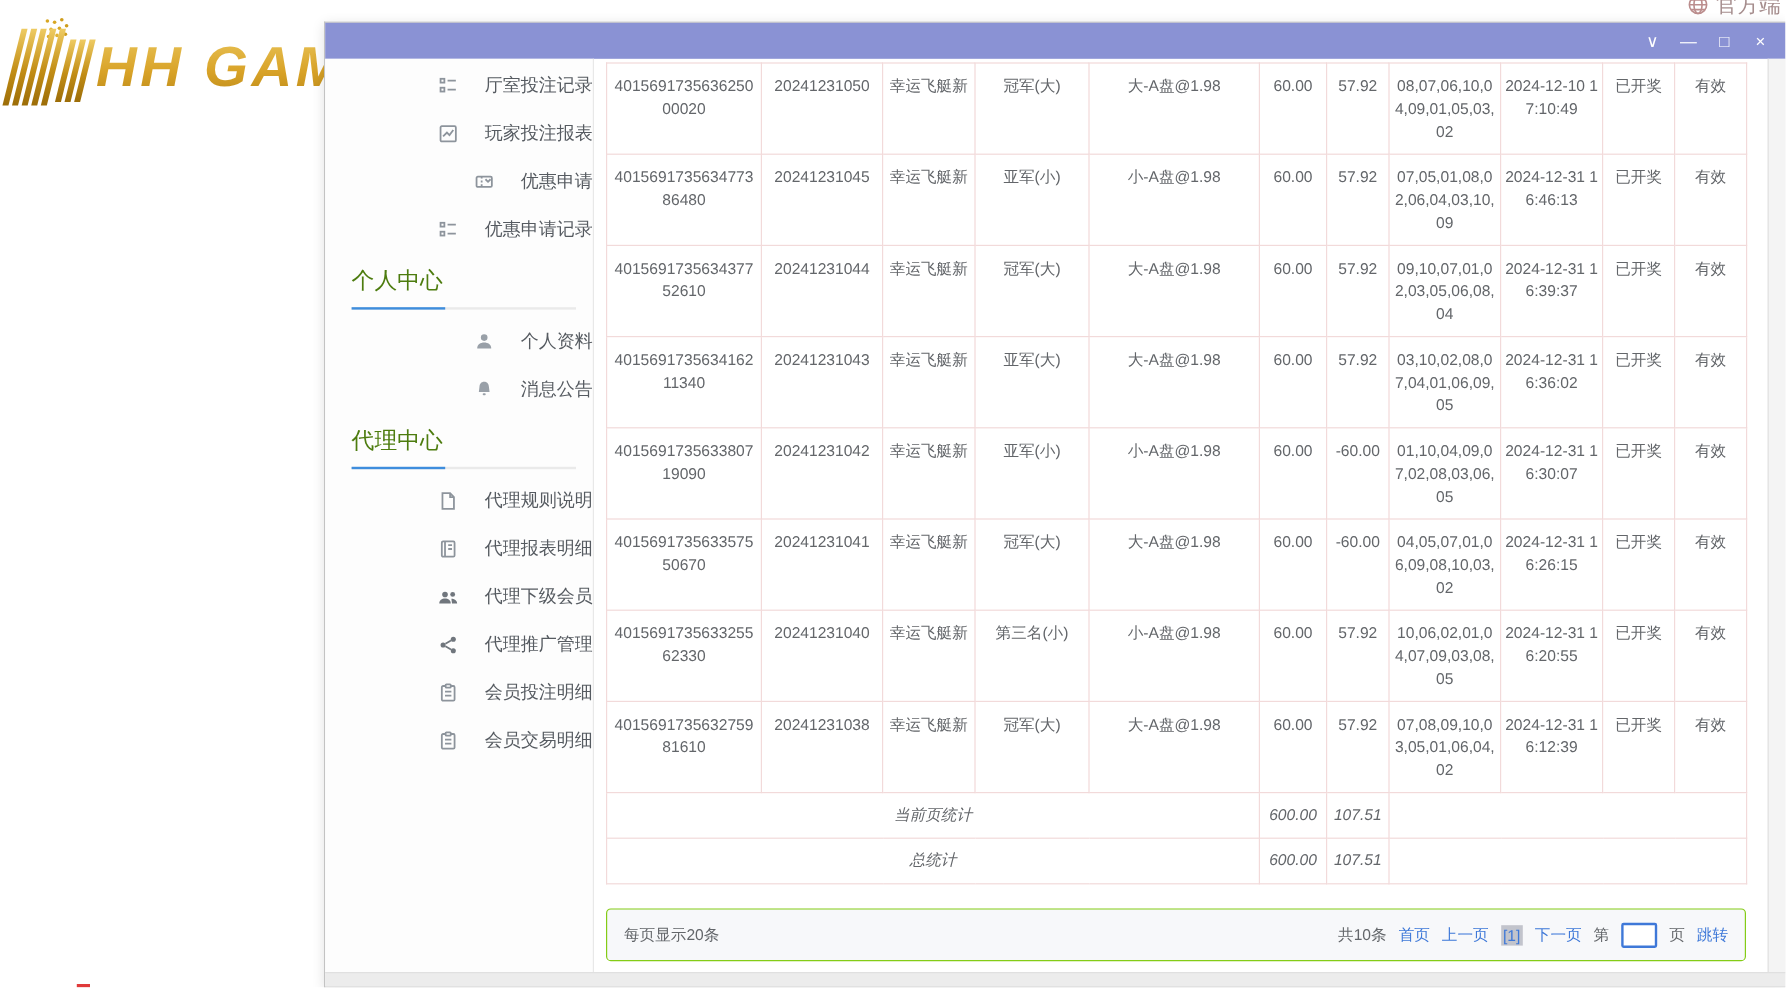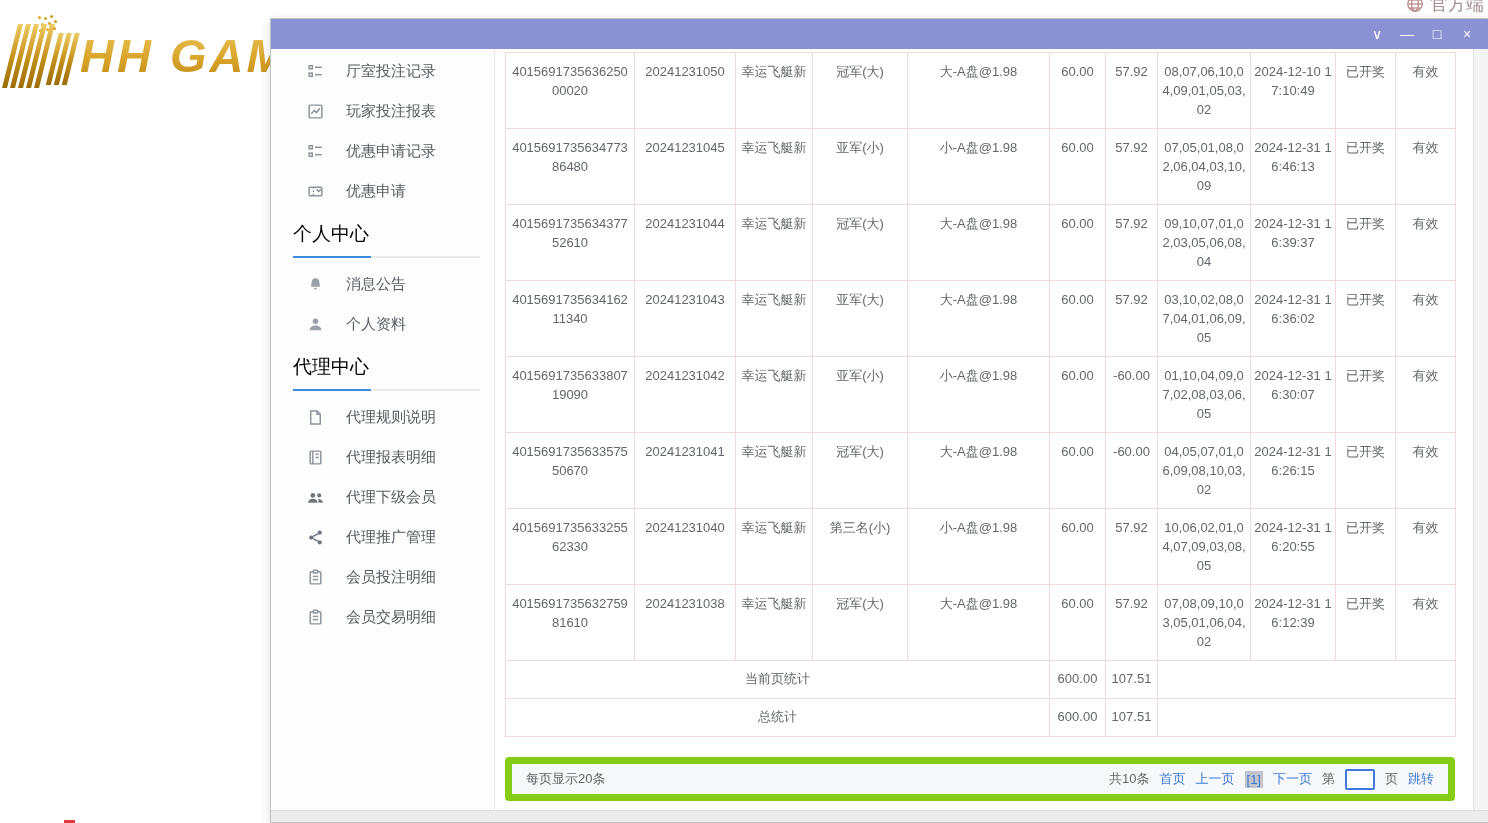--- a/index.html
+++ b/index.html
@@ -26,41 +26,41 @@
   .modal { position:absolute; left:270px; top:18px; width:1218px; height:805px; background:#fff;
     border:1px solid #c3c3c3; border-right:none; box-shadow:0 2px 10px rgba(0,0,0,.12); }
   .titlebar { height:30px; background:#8a92d4; display:flex; align-items:center; justify-content:flex-end;
     padding-right:6px; }
   .tb-btn { width:30px; height:30px; color:#fff; font-size:14px; display:flex; align-items:center;
     justify-content:center; cursor:default; }
   .modal-body { display:flex; height:763px; }
 
   
   .sidebar { width:224px; border-right:1px solid #e8e8e8; background:#fdfdfd; padding-top:2px; overflow:hidden; }
-  .side-item { height:40px; display:flex; align-items:center; padding-left:36px; cursor:pointer; }
+  .side-item { height:40px; display:flex; align-items:center; padding-left:36px; cursor:pointer;justify-content:flex-end; }
   .side-item .s-icon { width:17px; height:17px; margin-right:22px; display:inline-flex; color:#8d949c; }
   .side-item .s-label { font-size:15px; color:#565b61; }
   .side-section { padding:10px 14px 6px 22px; }
-  .side-section-title { font-size:19px; color:#000000; padding-bottom:9px; }
+  .side-section-title { font-size:19px; color:#4d7c0f; padding-bottom:9px; }
   .side-underline { height:2px; background:#eaeaea; position:relative; }
   .side-underline::before { content:''; position:absolute; left:0; top:0; width:78px; height:2px; background:#3e8ddd; }
 
   
   .main { flex:1; position:relative; padding:3px 12px 0 10px; }
   table.bets { border-collapse:collapse; table-layout:fixed; width:950px; font-size:13px; color:#63666a; }
   table.bets td { border:1px solid #f2dada; text-align:center; vertical-align:top;
     padding:10px 3px 0; line-height:1.45; word-break:break-all; }
   table.bets tr.data-row { height:76px; }
-  table.bets tr.sum-row { height:38px; }
+  table.bets tr.sum-row { height:38px;font-style:italic; }
   table.bets tr.sum-row td { vertical-align:middle; padding:0 3px; }
   .c0{width:129px}.c1{width:101px}.c2{width:77px}.c3{width:95px}.c4{width:142px}
   .c5{width:56px}.c6{width:52px}.c7{width:93px}.c8{width:85px}.c9{width:60px}.c10{width:60px}
 
   
-  .pagebar { width:950px; height:44px; margin-top:20px; background:#f7f8fa; border:7px solid #84cc16;
+  .pagebar { width:950px; height:44px; margin-top:20px; background:#f7f8fa; border:1px solid #84cc16;
     border-radius:4px; display:flex; align-items:center; justify-content:space-between; padding:0 14px;
     font-size:13px; color:#63666a; }
   .pager { display:flex; align-items:center; gap:10px; }
   .pager a { color:#3e78d8; text-decoration:none; cursor:pointer;text-align:right; }
   .pager .cur { background:#c2c4cc; color:#3e78d8; padding:1px 2px; }
   .pager .jump-input { width:30px; height:21px; border:2px solid #3e78d8; border-radius:2px; outline:none;
     font-size:13px; text-align:center; background:#fff; }
 
   
   .vscroll { position:absolute; right:0; top:30px; bottom:12px; width:15px; background:#f4f4f4;
@@ -130,59 +130,59 @@
               <svg width="17" height="17" viewBox="0 0 16 16" fill="none" stroke="currentColor" stroke-width="1.4">
                 <rect x="2" y="2" width="12" height="12" rx="1"></rect>
                 <polyline points="4,10 7,7 9,9 12,5"></polyline>
               </svg>
             </span>
             <span class="s-label">玩家投注报表</span>
           </div>
           <div class="side-item">
             <span class="s-icon">
               <svg width="17" height="17" viewBox="0 0 16 16" fill="none" stroke="currentColor" stroke-width="1.4">
+                <rect x="2" y="4" width="12" height="8" rx="1"></rect>
+                <line x1="6" y1="4" x2="6" y2="12" stroke-dasharray="1.5 1.5"></line>
+                <polyline points="9,6 11,8 13,6"></polyline>
+              </svg>
+            </span>
+            <span class="s-label">优惠申请</span>
+          </div>
+          <div class="side-item">
+            <span class="s-icon">
+              <svg width="17" height="17" viewBox="0 0 16 16" fill="none" stroke="currentColor" stroke-width="1.4">
                 <rect x="2" y="2.5" width="3" height="3"></rect>
                 <line x1="7.5" y1="4" x2="14" y2="4"></line>
                 <rect x="2" y="9.5" width="3" height="3"></rect>
                 <line x1="7.5" y1="11" x2="14" y2="11"></line>
               </svg>
             </span>
             <span class="s-label">优惠申请记录</span>
           </div>
-          <div class="side-item">
-            <span class="s-icon">
-              <svg width="17" height="17" viewBox="0 0 16 16" fill="none" stroke="currentColor" stroke-width="1.4">
-                <rect x="2" y="4" width="12" height="8" rx="1"></rect>
-                <line x1="6" y1="4" x2="6" y2="12" stroke-dasharray="1.5 1.5"></line>
-                <polyline points="9,6 11,8 13,6"></polyline>
-              </svg>
-            </span>
-            <span class="s-label">优惠申请</span>
-          </div>
           <div class="side-section">
             <div class="side-section-title">个人中心</div>
             <div class="side-underline"></div>
           </div>
           <div class="side-item">
             <span class="s-icon">
               <svg width="17" height="17" viewBox="0 0 16 16" fill="#99a0a8">
+                <circle cx="8" cy="5" r="2.6"></circle>
+                <path d="M2.5 13.5c0-3 2.5-4.6 5.5-4.6s5.5 1.6 5.5 4.6z"></path>
+              </svg>
+            </span>
+            <span class="s-label">个人资料</span>
+          </div>
+          <div class="side-item">
+            <span class="s-icon">
+              <svg width="17" height="17" viewBox="0 0 16 16" fill="#99a0a8">
                 <path d="M8 2c-2.4 0-3.6 1.8-3.7 4L3.8 10h8.4l-.5-4C11.6 3.8 10.4 2 8 2z"></path>
                 <rect x="6.8" y="11" width="2.4" height="1.6" rx="0.8"></rect>
               </svg>
             </span>
             <span class="s-label">消息公告</span>
-          </div>
-          <div class="side-item">
-            <span class="s-icon">
-              <svg width="17" height="17" viewBox="0 0 16 16" fill="#99a0a8">
-                <circle cx="8" cy="5" r="2.6"></circle>
-                <path d="M2.5 13.5c0-3 2.5-4.6 5.5-4.6s5.5 1.6 5.5 4.6z"></path>
-              </svg>
-            </span>
-            <span class="s-label">个人资料</span>
           </div>
           <div class="side-section">
             <div class="side-section-title">代理中心</div>
             <div class="side-underline"></div>
           </div>
           <div class="side-item">
             <span class="s-icon">
               <svg width="17" height="17" viewBox="0 0 16 16" fill="none" stroke="currentColor" stroke-width="1.4">
                 <path d="M3.5 1.8h6L12.5 5v9.2h-9z"></path>
                 <polyline points="9.5,1.8 9.5,5 12.5,5"></polyline>

